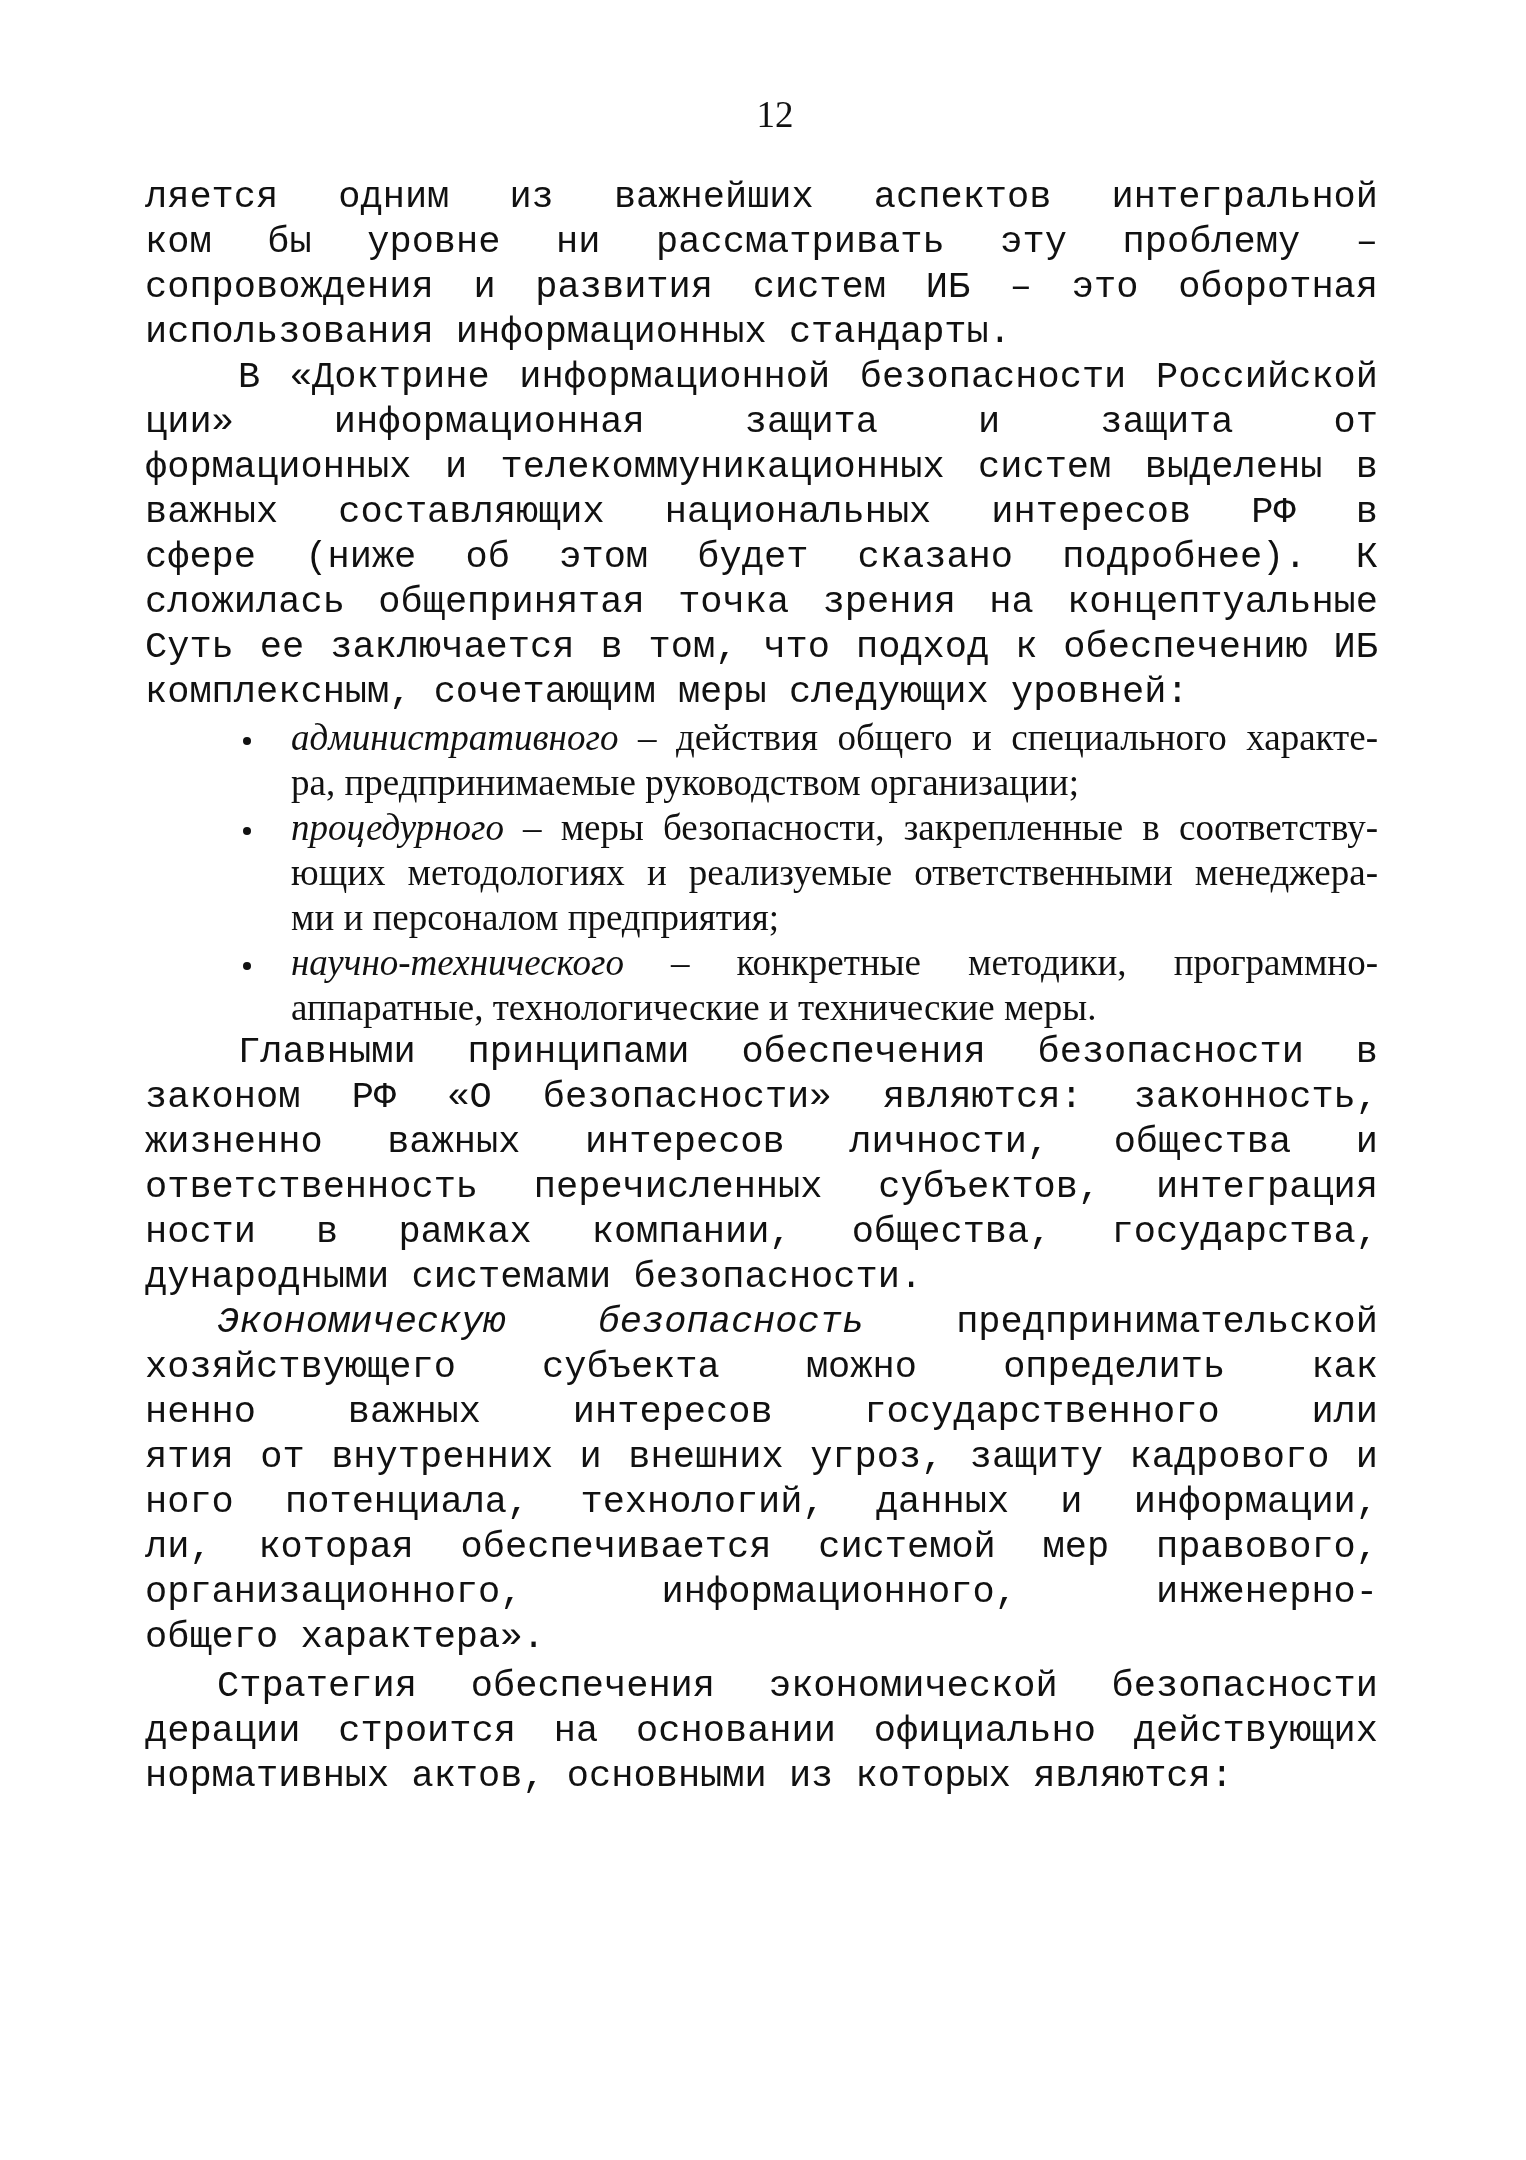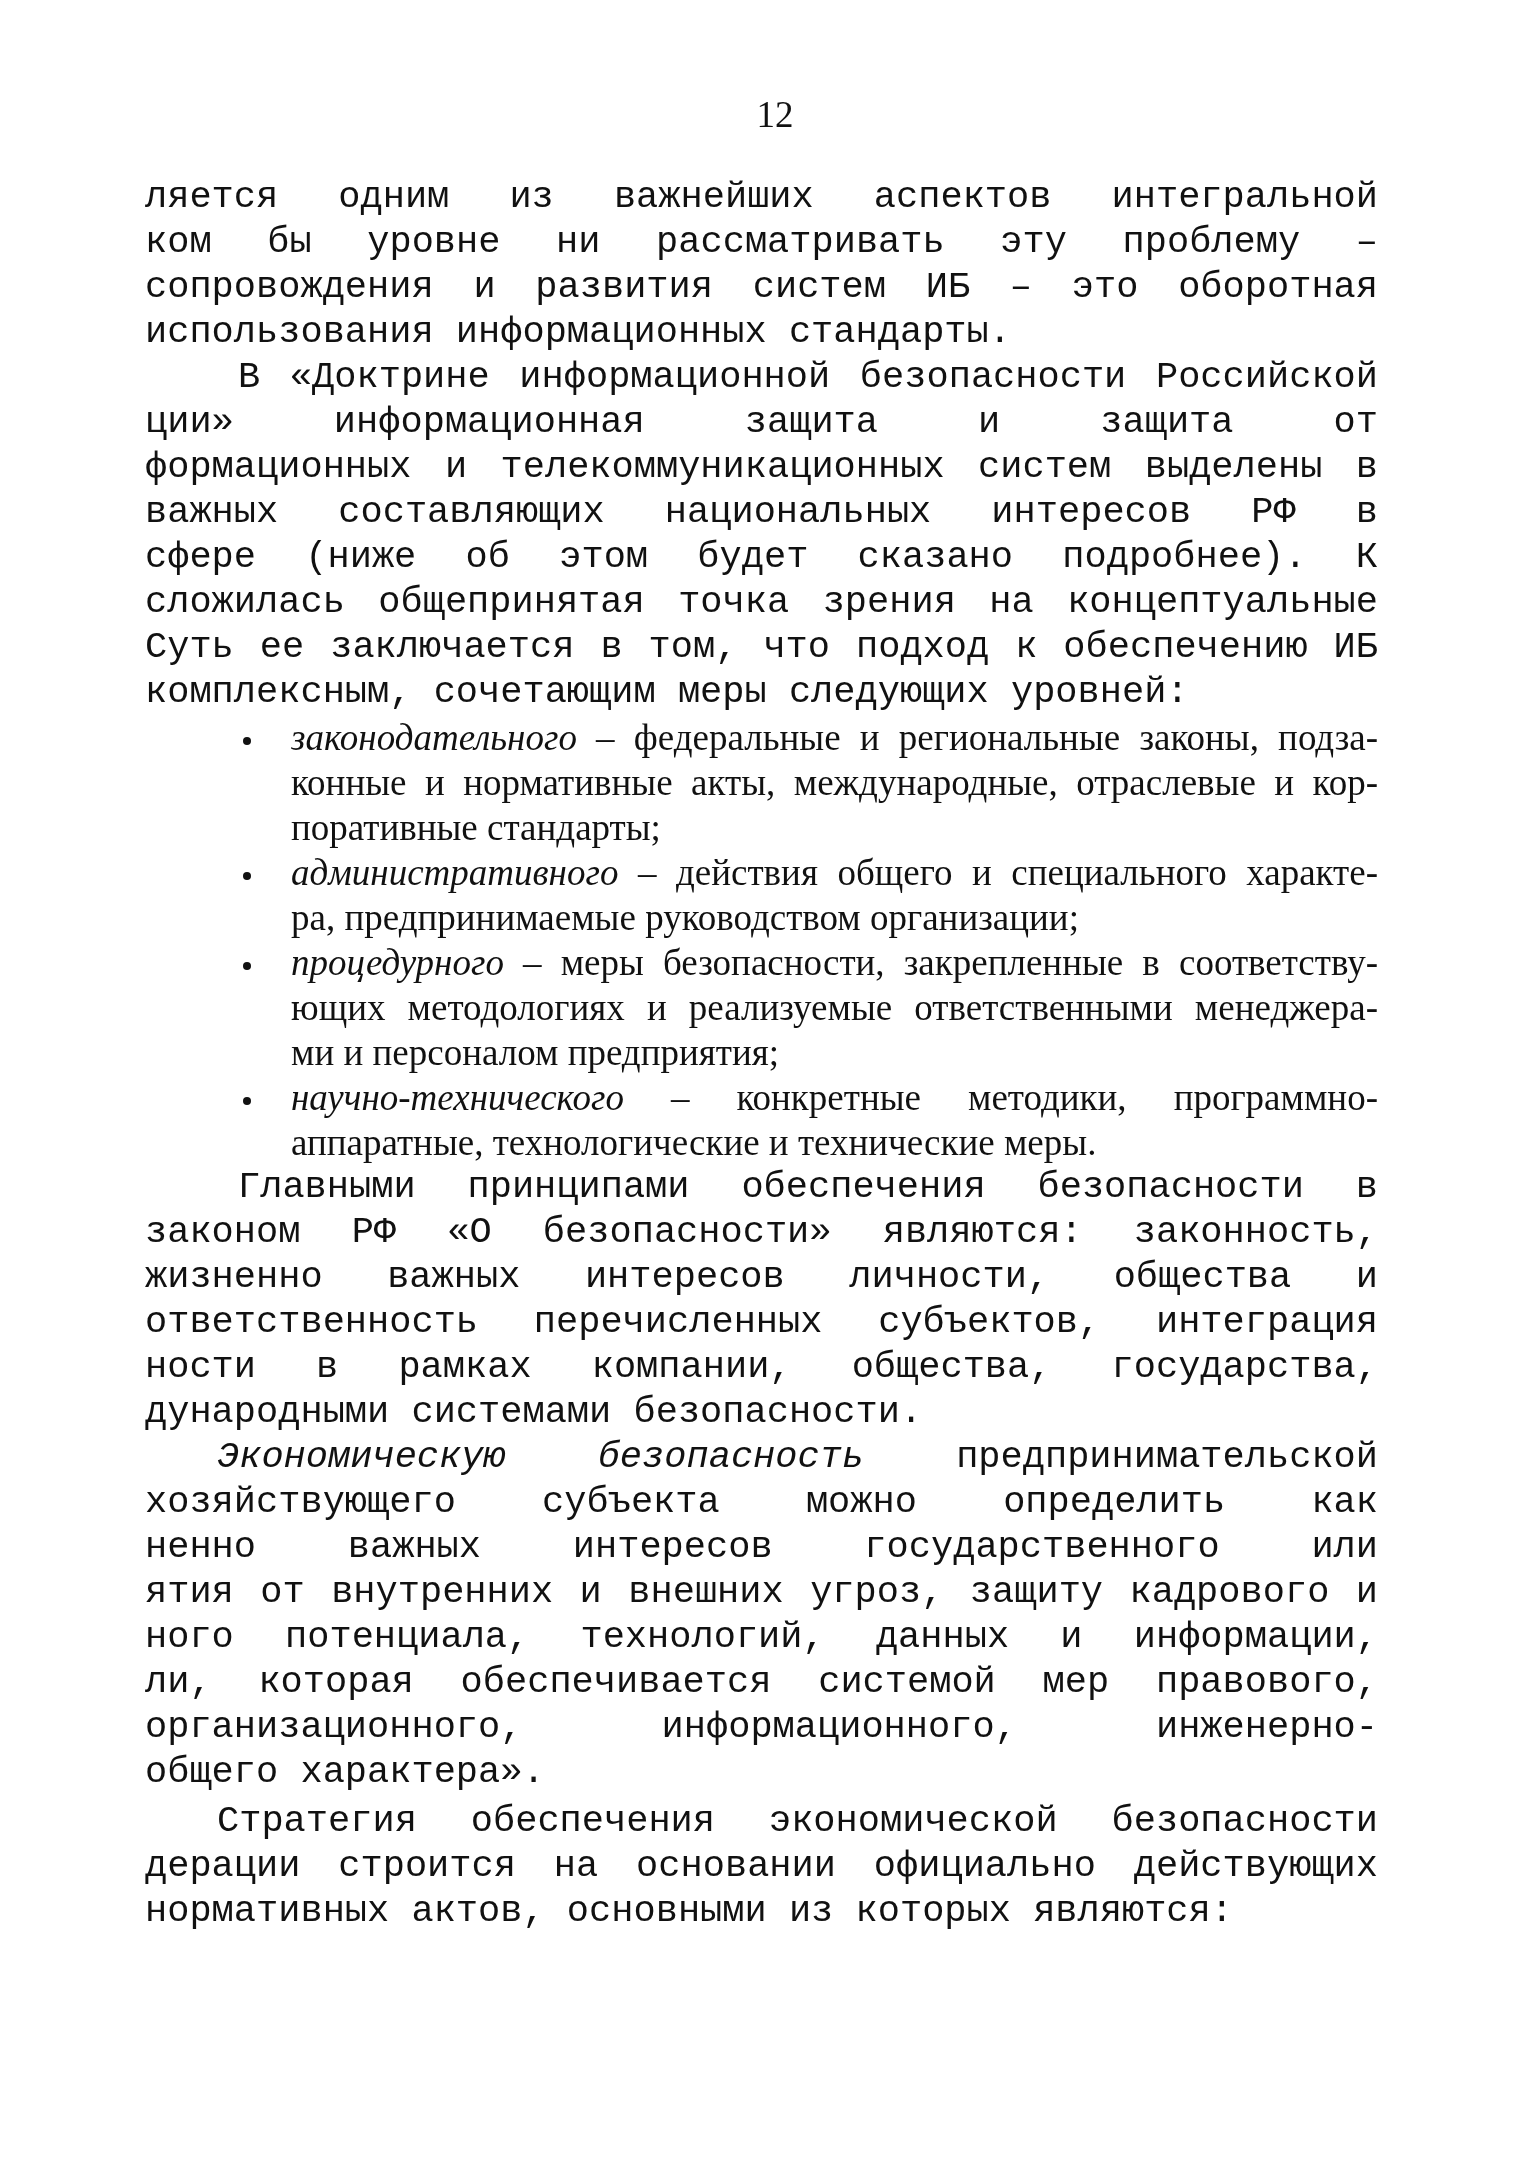--- a/index.html
+++ b/index.html
@@ -50,26 +50,20 @@
       <span class="line-wrap"><span>формационных и телекоммуникационных систем выделены в качестве</span></span>
       <span class="line-wrap"><span>важных составляющих национальных интересов РФ в информационной</span></span>
       <span class="line-wrap"><span>сфере (ниже об этом будет сказано подробнее). К настоящему времени</span></span>
       <span class="line-wrap"><span>сложилась общепринятая точка зрения на концептуальные основы ИБ.</span></span>
       <span class="line-wrap"><span>Суть ее заключается в том, что подход к обеспечению ИБ которая быть</span></span>
       <span class="line-wrap last"><span>комплексным, сочетающим меры следующих уровней:</span></span>
     </div>
     <div class="bullet-list">
       <div class="bullet-item">
         <span class="bullet-glyph"></span>
-        <span class="line-wrap first"><em>законодательного</em><span> – федеральные и региональные законы, подза-</span></span>
-        <span class="line-wrap"><span>конные и нормативные акты, международные, отраслевые и кор-</span></span>
-        <span class="line-wrap last"><span>поративные стандарты;</span></span>
-      </div>
-      <div class="bullet-item">
-        <span class="bullet-glyph"></span>
         <span class="line-wrap first"><em>административного</em><span> – действия общего и специального характе-</span></span>
         <span class="line-wrap last"><span>ра, предпринимаемые руководством организации;</span></span>
       </div>
       <div class="bullet-item">
         <span class="bullet-glyph"></span>
         <span class="line-wrap first"><em>процедурного</em><span> – меры безопасности, закрепленные в соответству-</span></span>
         <span class="line-wrap"><span>ющих методологиях и реализуемые ответственными менеджера-</span></span>
         <span class="line-wrap last"><span>ми и персоналом предприятия;</span></span>
       </div>
       <div class="bullet-item">

